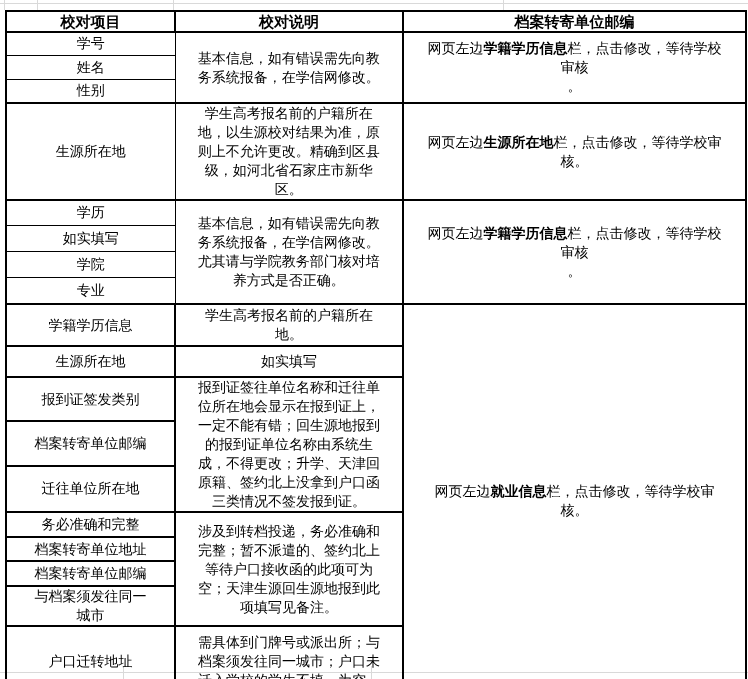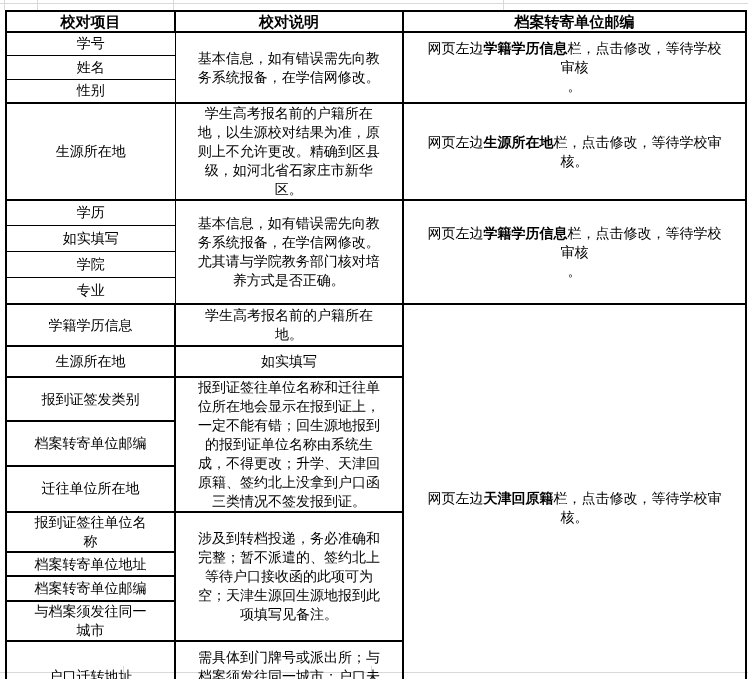--- a/index.html
+++ b/index.html
@@ -97,38 +97,38 @@
     </tr>
     <tr style="height:26px">
       <td>学院</td>
     </tr>
     <tr style="height:27px">
       <td class="bb2">专业</td>
     </tr>
     <tr style="height:42px">
       <td class="bb2">学籍学历信息</td>
       <td class="bb2 bl2">学生高考报名前的户籍所在地。</td>
-      <td rowspan="10" class="bl2"><span>网页左边</span><b>天津回原籍</b><span>栏，点击修改，等待学校审核。</span></td>
+      <td rowspan="10" class="bl2"><span>网页左边</span><b>就业信息</b><span>栏，点击修改，等待学校审核。</span></td>
     </tr>
     <tr style="height:31px">
       <td class="bb2">生源所在地</td>
       <td class="bb2 bl2">如实填写</td>
     </tr>
     <tr style="height:40px">
       <td class="bb2">报到证签发类别</td>
       <td rowspan="3" class="bb2 bl2">报到证签往单位名称和迁往单位所在地会显示在报到证上，一定不能有错；回生源地报到的报到证单位名称由系统生成，不得更改；升学、天津回原籍、签约北上没拿到户口函三类情况不签发报到证。</td>
     </tr>
     <tr style="height:40px">
       <td class="bb2">档案转寄单位邮编</td>
     </tr>
     <tr style="height:42px">
       <td class="bb2">迁往单位所在地</td>
     </tr>
     <tr style="height:25px">
-      <td class="bb2">报到证签往单位名称</td>
+      <td class="bb2">务必准确和完整</td>
       <td rowspan="4" class="bb2 bl2">涉及到转档投递，务必准确和完整；暂不派遣的、签约北上等待户口接收函的此项可为空；天津生源回生源地报到此项填写见备注。</td>
     </tr>
     <tr style="height:24px">
       <td class="bb2">档案转寄单位地址</td>
     </tr>
     <tr style="height:25px">
       <td class="bb2">档案转寄单位邮编</td>
     </tr>
     <tr style="height:26px">
       <td class="bb2">与档案须发往同一城市</td>

